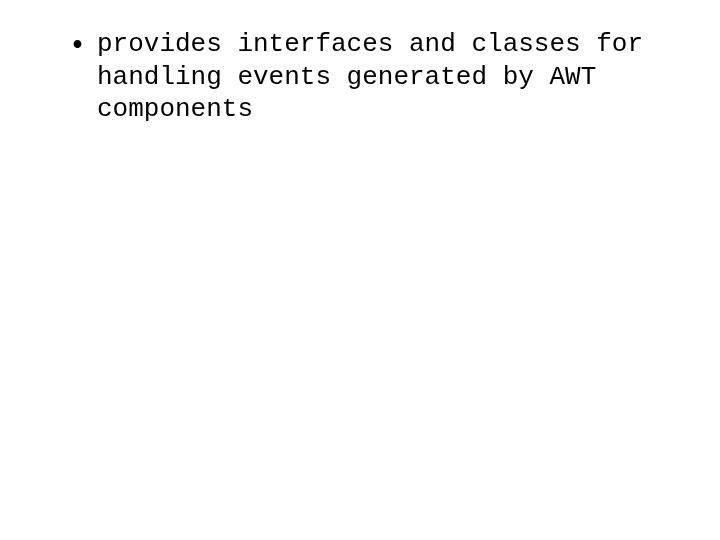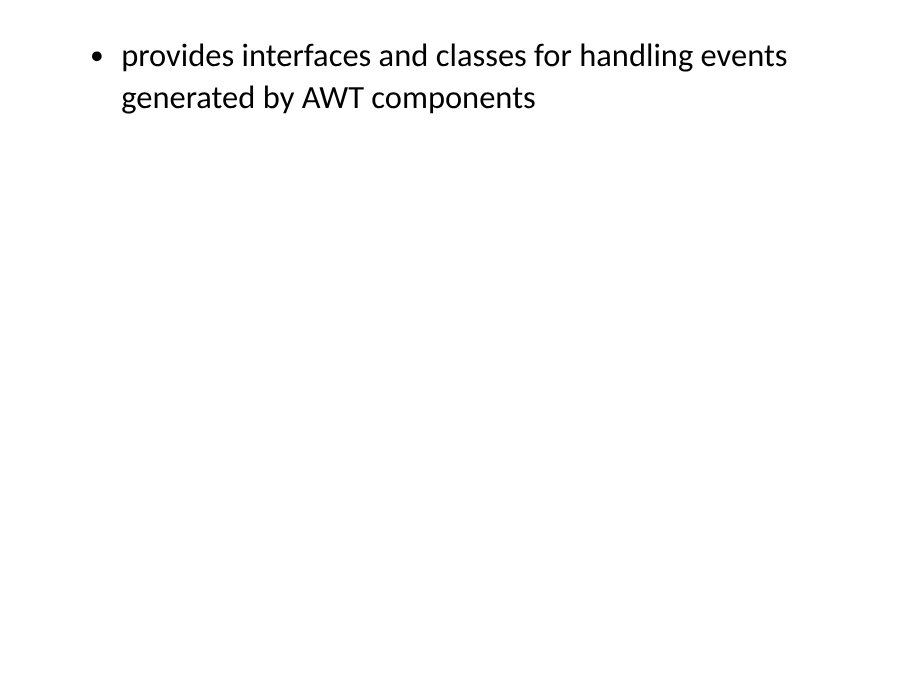--- a/index.html
+++ b/index.html
@@ -38,20 +38,21 @@
       line-height: 1.25;
     }
     .bullet-marker {
       flex-shrink: 0;
       margin-right: 14px;
       margin-top: 2px;
       font-size: 22px;
     }
     .bullet-text {
       flex: 1;
+      font-family: Liberation Mono, monospace;
     }
   </style>
 </head>
 <body>
 
 <div class="slide">
   <div class="content">
     <div class="bullet-item">
       <span class="bullet-marker">•</span>
       <span class="bullet-text">provides interfaces and classes for handling events generated by AWT components</span>

